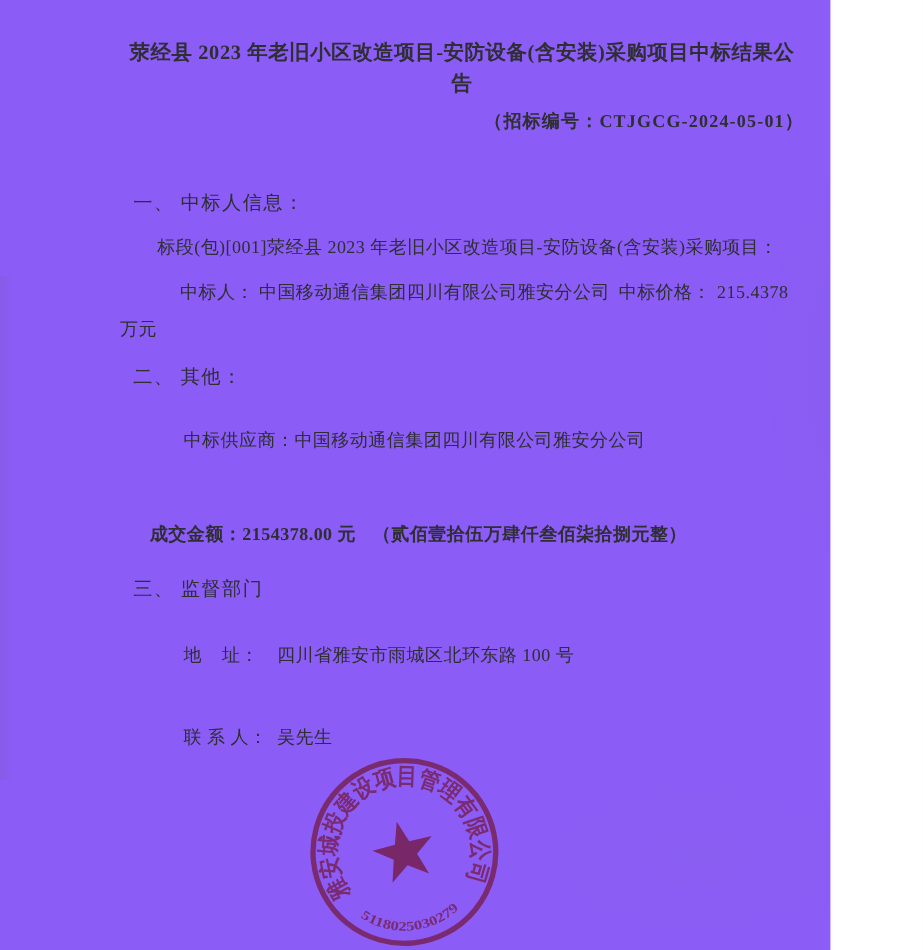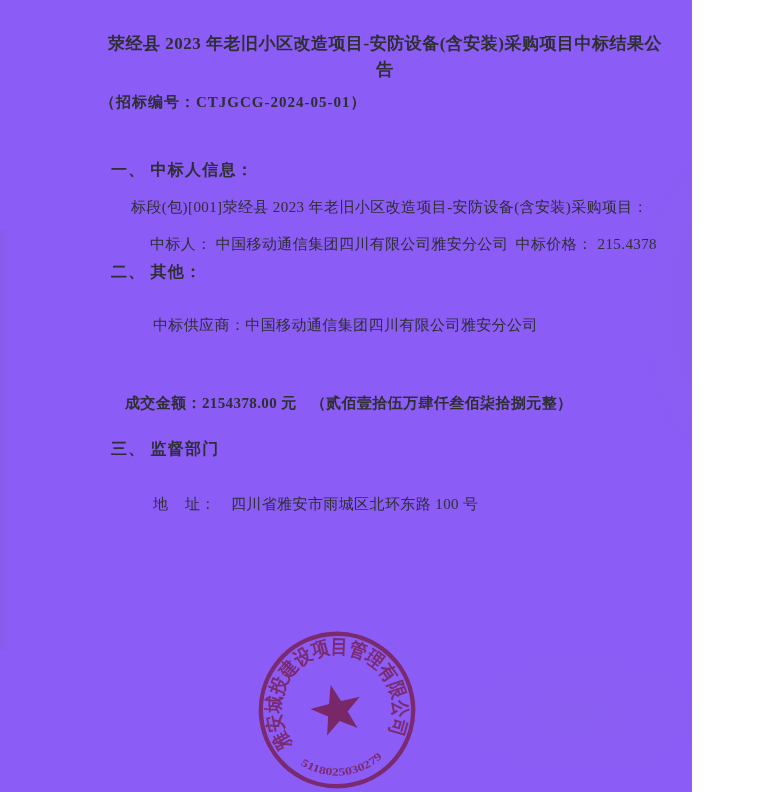--- a/index.html
+++ b/index.html
@@ -19,44 +19,44 @@
   .doc-title {
     margin-top:31px;
     text-align:center;
     font-size:17px; font-weight:bold;
     letter-spacing:0.5px;
     line-height:26px;
     white-space:pre-wrap;
   }
   .doc-subtitle {
     margin-top:7px;
-    text-align:left;
+    text-align:right;
     font-size:15px; font-weight:bold;
     letter-spacing:1px;
     line-height:24px;
     white-space:pre-wrap;
   }
 
   .line { line-height:22px; font-size:15px; white-space:pre-wrap; letter-spacing:0.4px; }
   .sec-heading {
-    font-size:16px; font-weight:bold; letter-spacing:1.2px;
+    font-size:16px; font-weight:normal; letter-spacing:1.2px;
     line-height:22px; padding-left:11px; white-space:pre-wrap;
   }
   .ind { padding-left:28px; }
   .ind2 { padding-left:31px; }
 
   .mt45 { margin-top:45px; }
   .mt15 { margin-top:15px; }
   .mt12 { margin-top:12px;font-weight:bold; }
   .mt11 { margin-top:11px; }
   .mt10 { margin-top:2px; }
   .mt9  { margin-top:9px; }
   .mt8  { margin-top:8px; }
   .mt7  { margin-top:7px; }
-  .mt6  { margin-top:6px; }
+  .mt6  { margin-top:18px; }
 
   .winner-row { display:flex; padding-left:50px; padding-right:13px;margin-top:15px; }
   .winner-row .push { flex:1; }
   .num-gap { margin-left:5px; }
   .words-gap { margin-left:14px; }
 
   .contact-row { padding-left:28px; }
   .contact-row .lbl { display:inline-block; width:78px; white-space:pre; vertical-align:top; }
   .contact-row .val { white-space:pre-wrap; }
 
@@ -101,34 +101,38 @@
     <div class="doc-title">荥经县 2023 年老旧小区改造项目-安防设备(含安装)采购项目中标结果公告</div>
     <div class="doc-subtitle">（招标编号：CTJGCG-2024-05-01）</div>
 
     <div class="sec-heading mt45">一、 中标人信息：</div>
     <div class="line ind2 mt15">标段(包)[001]荥经县 2023 年老旧小区改造项目-安防设备(含安装)采购项目：</div>
     <div class="line winner-row mt7">
       <span>中标人： </span><span>中国移动通信集团四川有限公司雅安分公司</span>
       <span class="push"></span>
       <span>中标价格：</span><span class="num-gap">215.4378</span>
     </div>
+    <div class="line mt9">万元</div>
 
     <div class="sec-heading mt6">二、 其他：</div>
     <div class="line ind mt9">
       <span>中标供应商：</span><span>中国移动通信集团四川有限公司雅安分公司</span>
     </div>
     <div class="line mt12">
       <span>成交金额：</span><span>2154378.00 元</span><span class="words-gap">（贰佰壹拾伍万肆仟叁佰柒拾捌元整）</span>
     </div>
 
     <div class="sec-heading mt10">三、 监督部门</div>
 
 
     <div class="line contact-row mt11">
       <span class="lbl">地    址：</span><span class="val">四川省雅安市雨城区北环东路 100 号</span>
+    </div>
+    <div class="line contact-row mt10">
+      <span class="lbl">联 系 人：</span><span class="val">吴先生</span>
     </div>
 
   </div>
 
   <div class="stamp">
     <svg viewBox="0 0 200 200" xmlns="http://www.w3.org/2000/svg">
       <defs>
         <path id="arcCompany" d="M 40.6,137.1 A 70,70 0 1,1 159.4,137.1" fill="none"></path>
         <path id="arcNumber" d="M 47.9,162 A 81,81 0 0,0 152.1,162" fill="none"></path>
       </defs>

